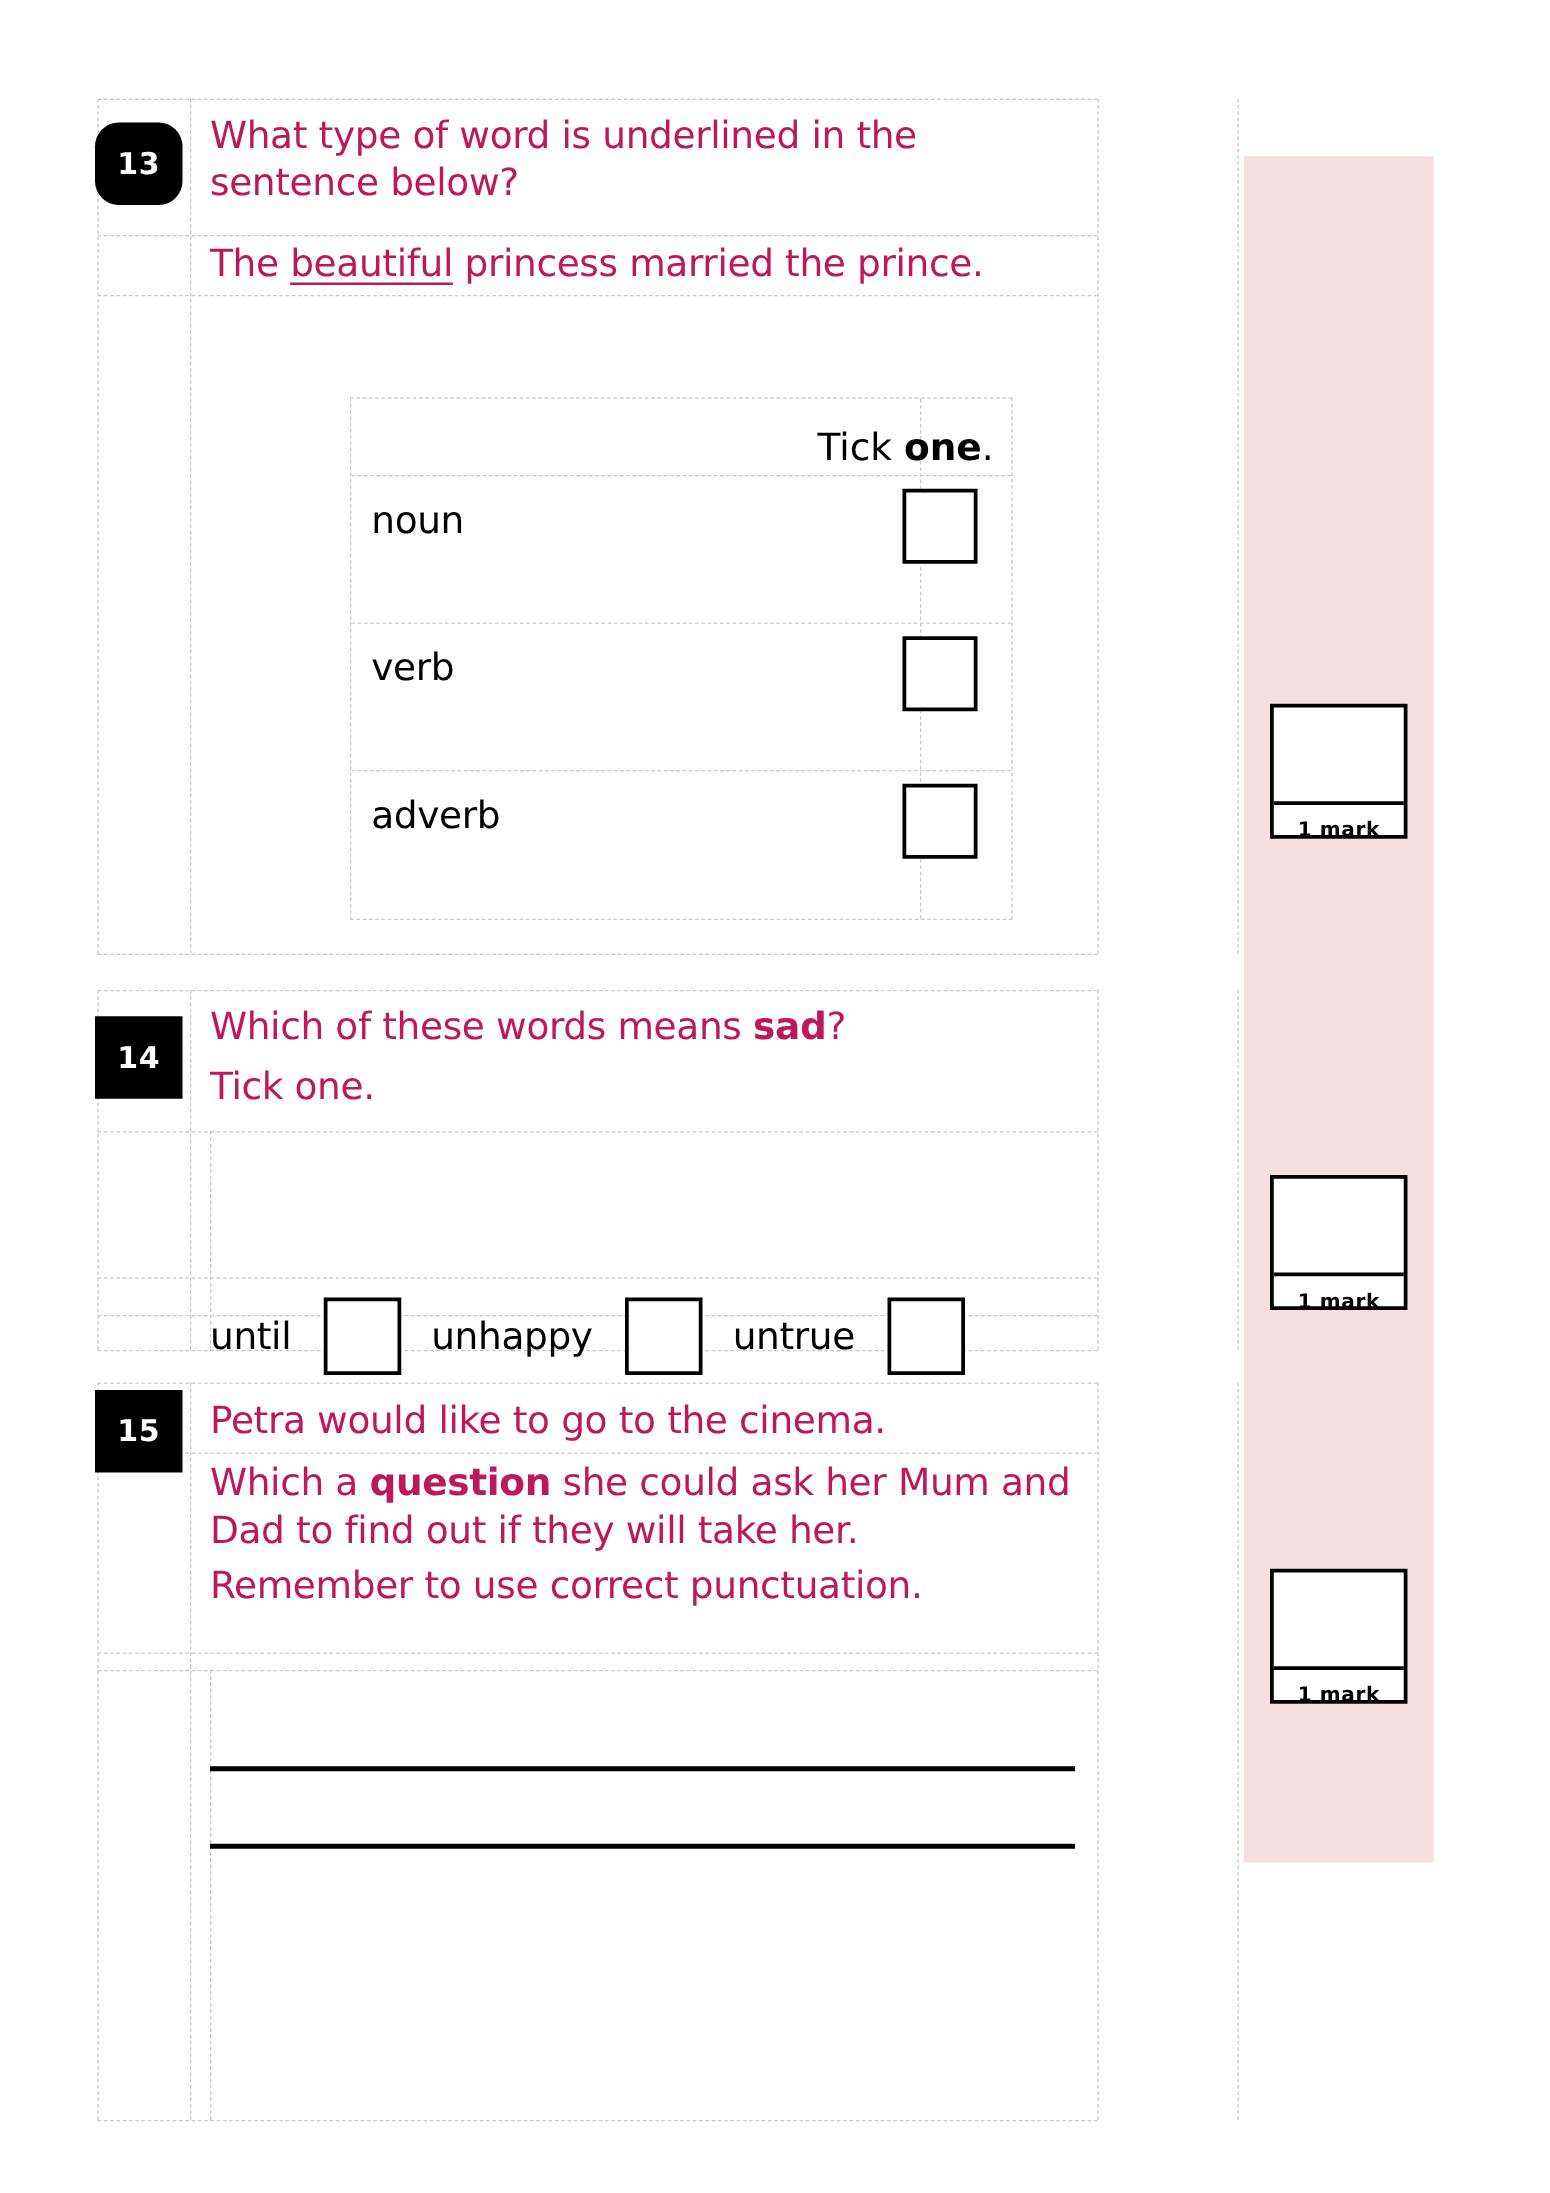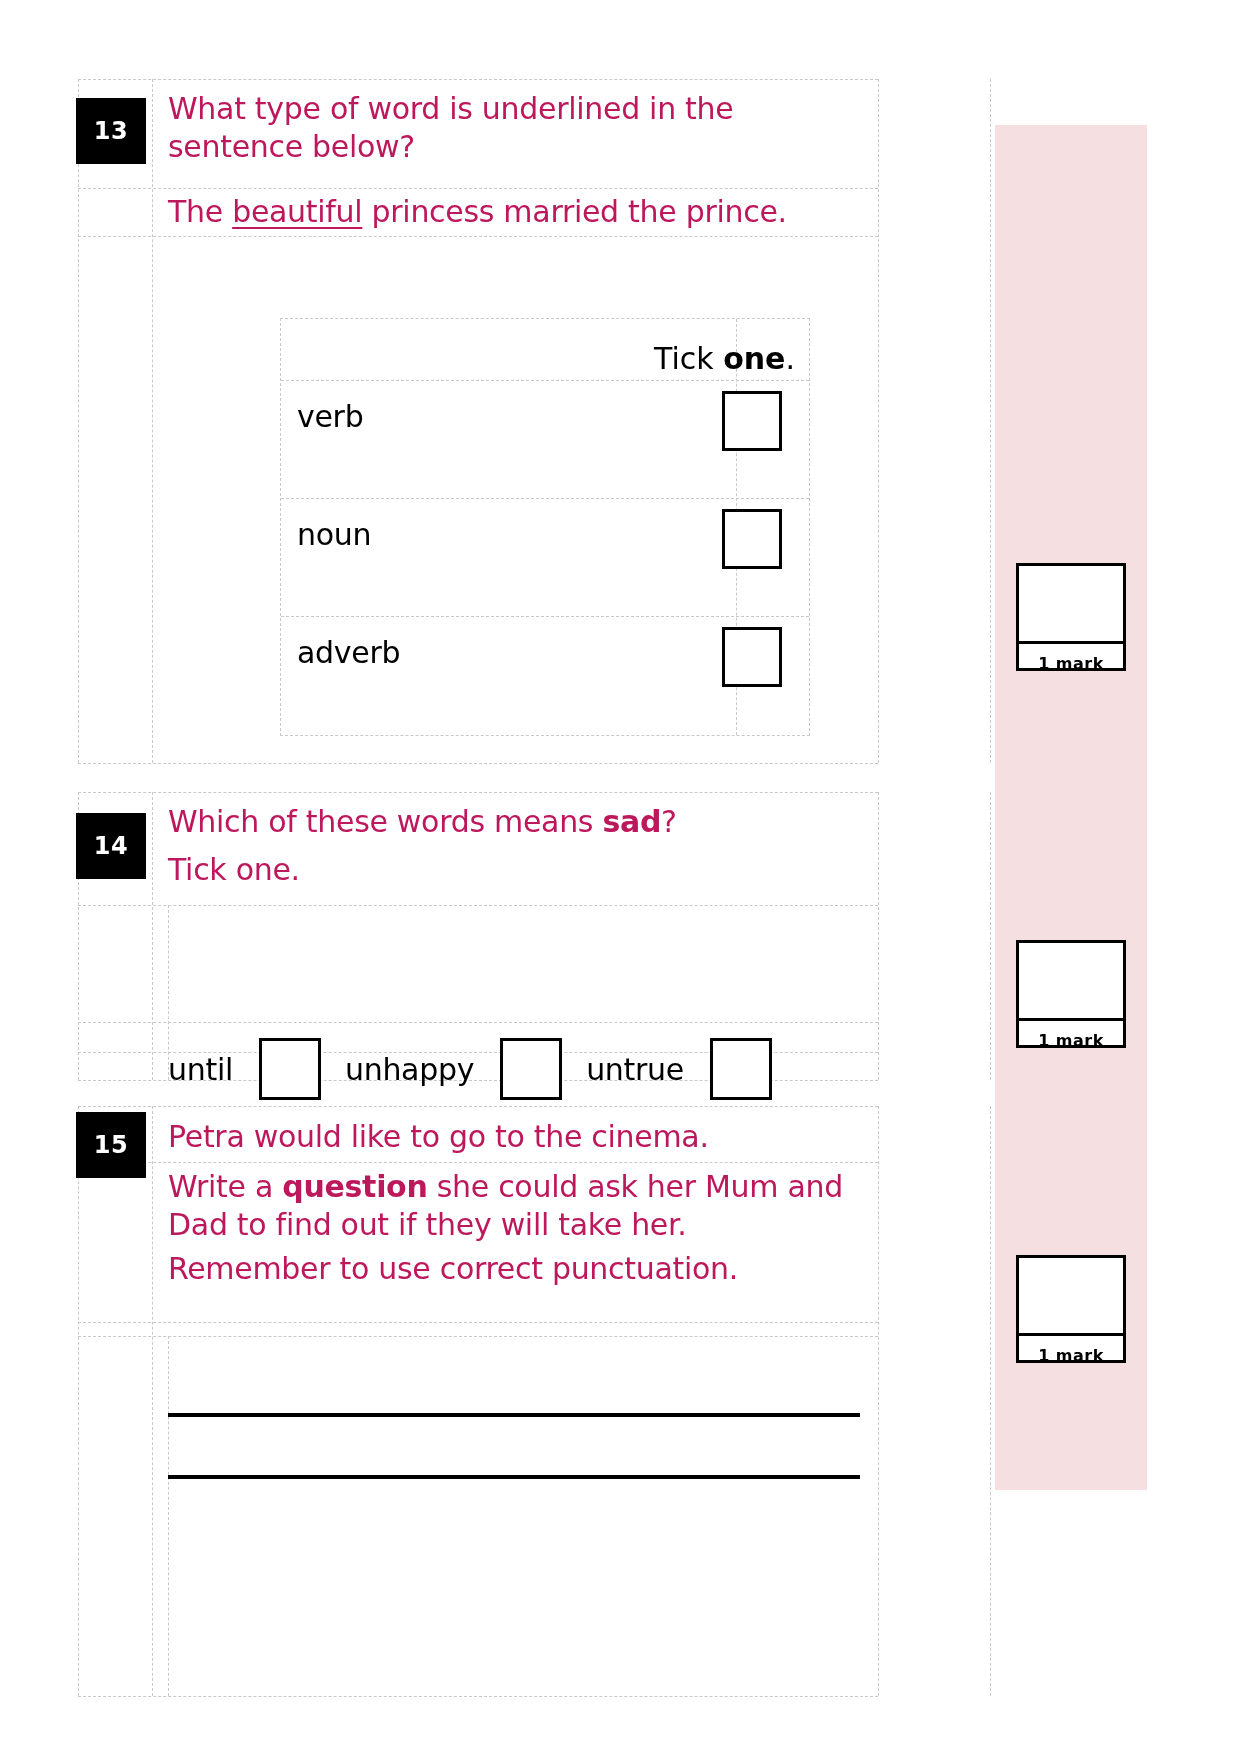--- a/index.html
+++ b/index.html
@@ -235,46 +235,46 @@
   <div class="dash dash-h" style="left:78px; top:1162px; width:800px;"></div>
   <div class="dash dash-h" style="left:78px; top:1322px; width:800px;"></div>
   <div class="dash dash-h" style="left:78px; top:1336px; width:800px;"></div>
   <div class="dash dash-v" style="left:78px; top:1106px; height:590px;"></div>
   <div class="dash dash-v" style="left:152px; top:1106px; height:590px;"></div>
   <div class="dash dash-v" style="left:168px; top:1336px; height:360px;"></div>
   <div class="dash dash-v" style="left:878px; top:1106px; height:590px;"></div>
   <div class="dash dash-v" style="left:990px; top:1106px; height:590px;"></div>
   <div class="dash dash-h" style="left:78px; top:1696px; width:800px;"></div>
 
-  <div class="qnum" style="left:76px; top:98px;">13</div>
+  <div class="qnum" style="left:76px; top:98px;border-radius:19px;">13</div>
 
   <div class="qtext" style="left:168px; top:90px; width:700px;">
     <span>What type of word is underlined in the sentence below?</span>
   </div>
 
   <div class="qtext" style="left:168px; top:193px; width:700px;">
     <span>The </span><span class="u-word">beautiful</span><span> princess married the prince.</span>
   </div>
 
   <div class="opt-table">
     <div class="opt-col-divider"></div>
 
     <div class="opt-head">
       <div class="opt-head-text">
         <span>Tick </span><b>one</b><span>.</span>
       </div>
     </div>
 
     <div class="opt-row">
+      <span class="opt-label">noun</span>
+      <span class="tickbox"></span>
+    </div>
+
+    <div class="opt-row">
       <span class="opt-label">verb</span>
-      <span class="tickbox"></span>
-    </div>
-
-    <div class="opt-row">
-      <span class="opt-label">noun</span>
       <span class="tickbox"></span>
     </div>
 
 
     <div class="opt-row">
       <span class="opt-label">adverb</span>
       <span class="tickbox"></span>
     </div>
   </div>
 
@@ -309,21 +309,21 @@
   <div class="mark-box" style="left:1016px; top:940px;">
     <div class="mark-space"></div>
     <div class="mark-label">1 mark</div>
   </div>
 
   <div class="qnum" style="left:76px; top:1112px;">15</div>
 
   <div class="qtext" style="left:168px; top:1118px; width:710px;">Petra would like to go to the cinema.</div>
 
   <div class="qtext" style="left:168px; top:1168px; width:700px;">
-    <span>Write a </span><b>question</b><span> she could ask her Mum and Dad to find out if they will take her.</span>
+    <span>Which a </span><b>question</b><span> she could ask her Mum and Dad to find out if they will take her.</span>
   </div>
 
   <div class="qtext" style="left:168px; top:1250px; width:710px;">Remember to use correct punctuation.</div>
 
   <div class="answer-line" style="top:1413px;"></div>
   <div class="answer-line" style="top:1475px;"></div>
 
   <div class="mark-box" style="left:1016px; top:1255px;">
     <div class="mark-space"></div>
     <div class="mark-label">1 mark</div>

